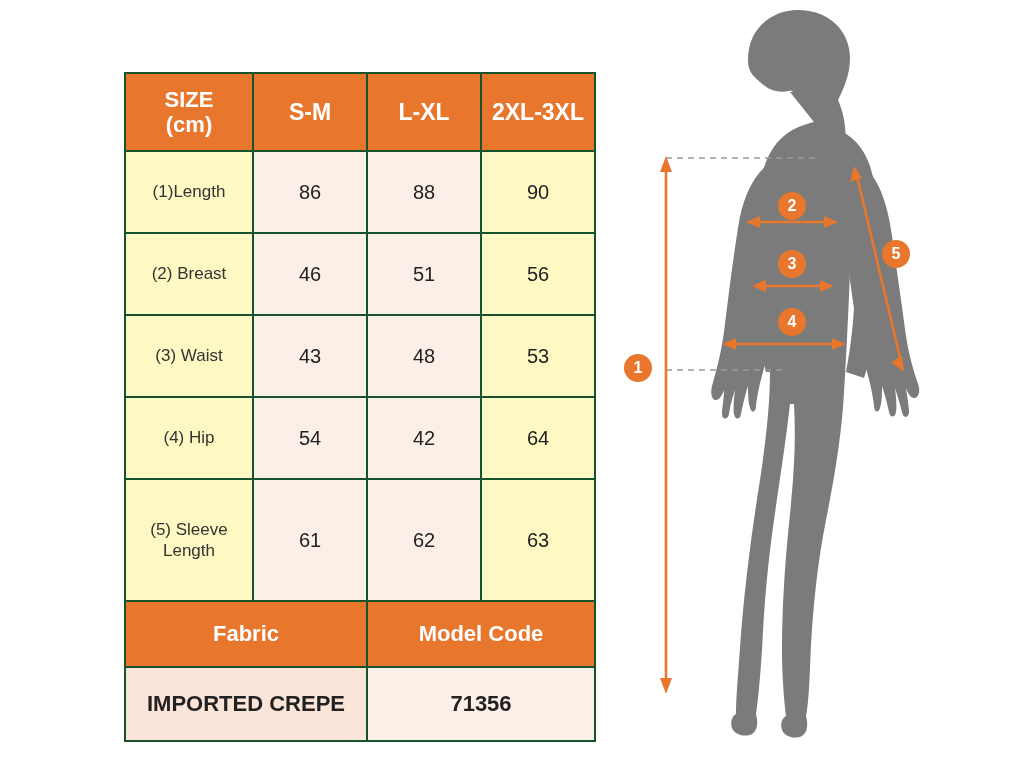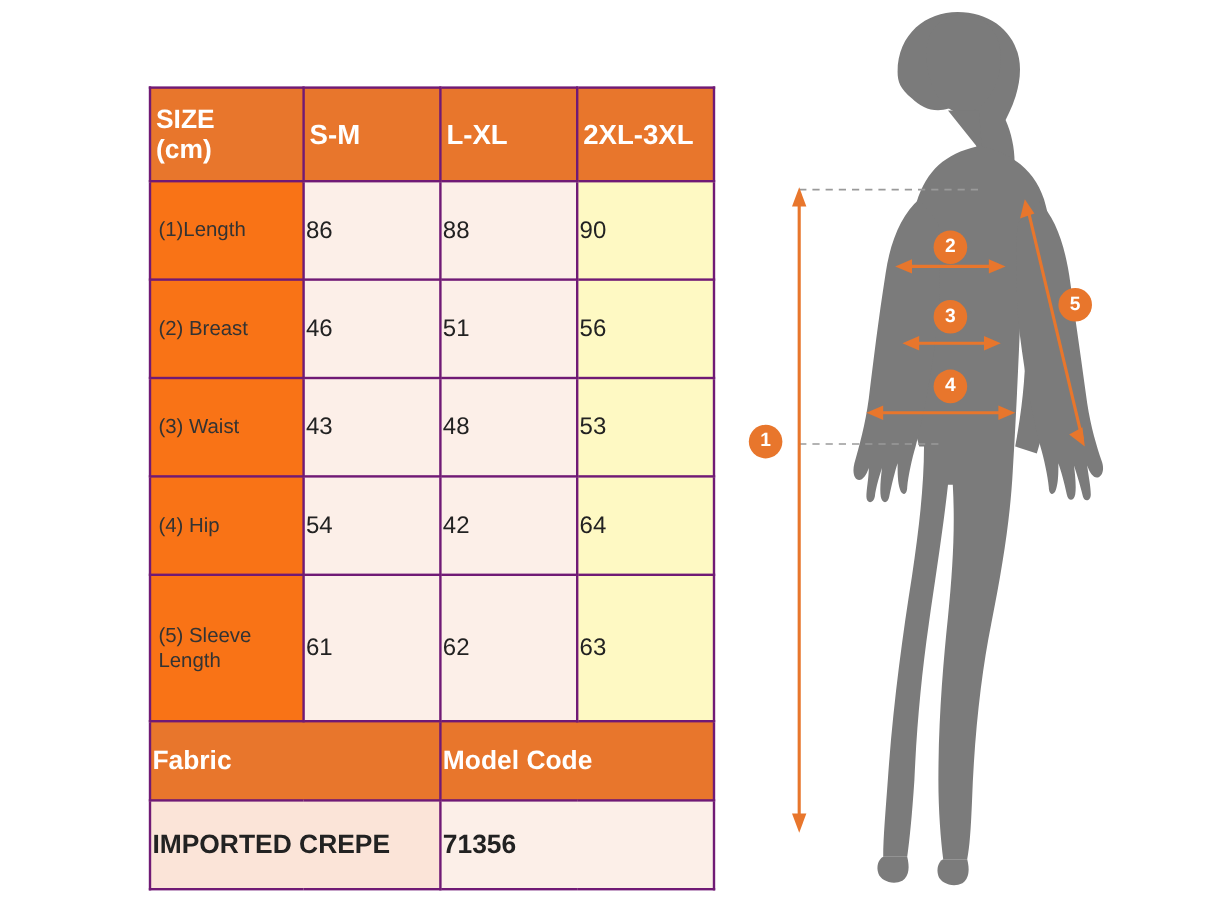--- a/index.html
+++ b/index.html
@@ -26,39 +26,39 @@
     left: 124px;
     top: 72px;
     width: 472px;
   }
   table.size-table {
     border-collapse: collapse;
     width: 472px;
     table-layout: fixed;
   }
   table.size-table td, table.size-table th {
-    border: 2px solid #701a75;
-    text-align: left;
+    border: 2px solid #14532d;
+    text-align: center;
     vertical-align: middle;
   }
   .hdr-cell {
     background: #e8762c;
     color: #ffffff;
     font-size: 23px;
     font-weight: bold;
     height: 72px;
     line-height: 1.15;
     padding: 2px 4px;
   }
   .hdr-cell.size-label {
     font-size: 22px;
     width: 118px;
   }
   .row-label {
-    background: #f97316;
+    background: #fef9c3;
     color: #333333;
     font-size: 17px;
     width: 118px;
     padding: 16px 6px;
     line-height: 1.25;
   }
   .val-cell {
     background: #fcefe8;
     color: #222222;
     font-size: 20px;

